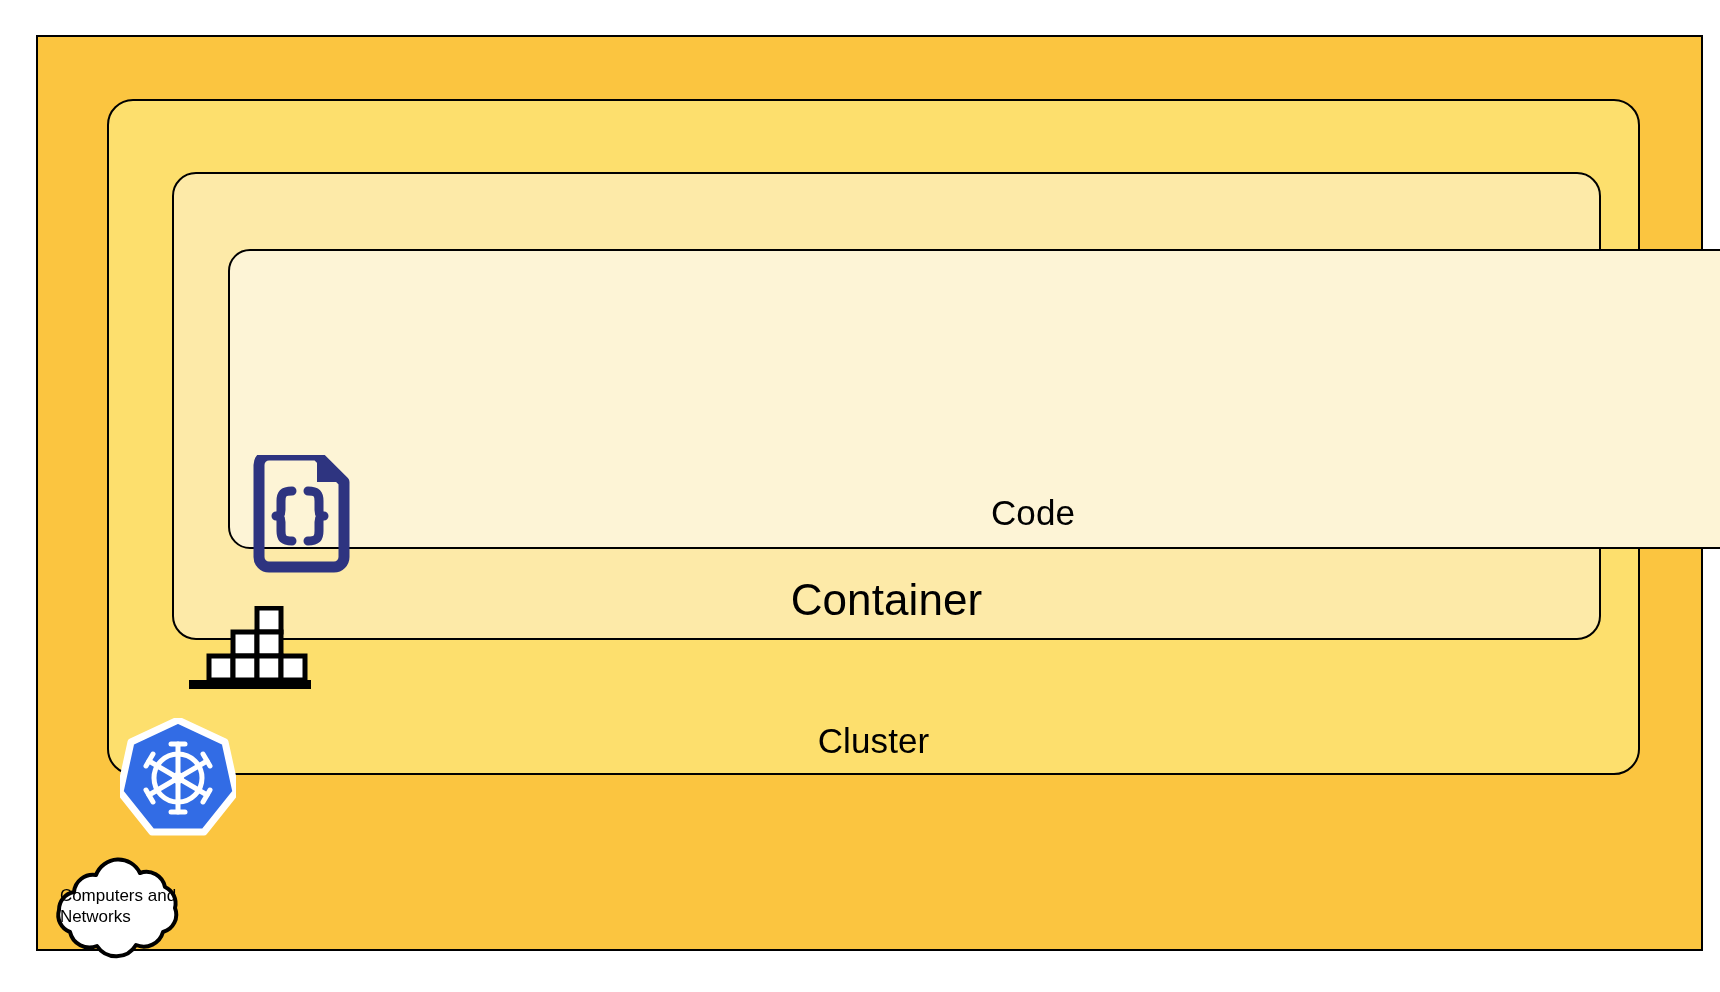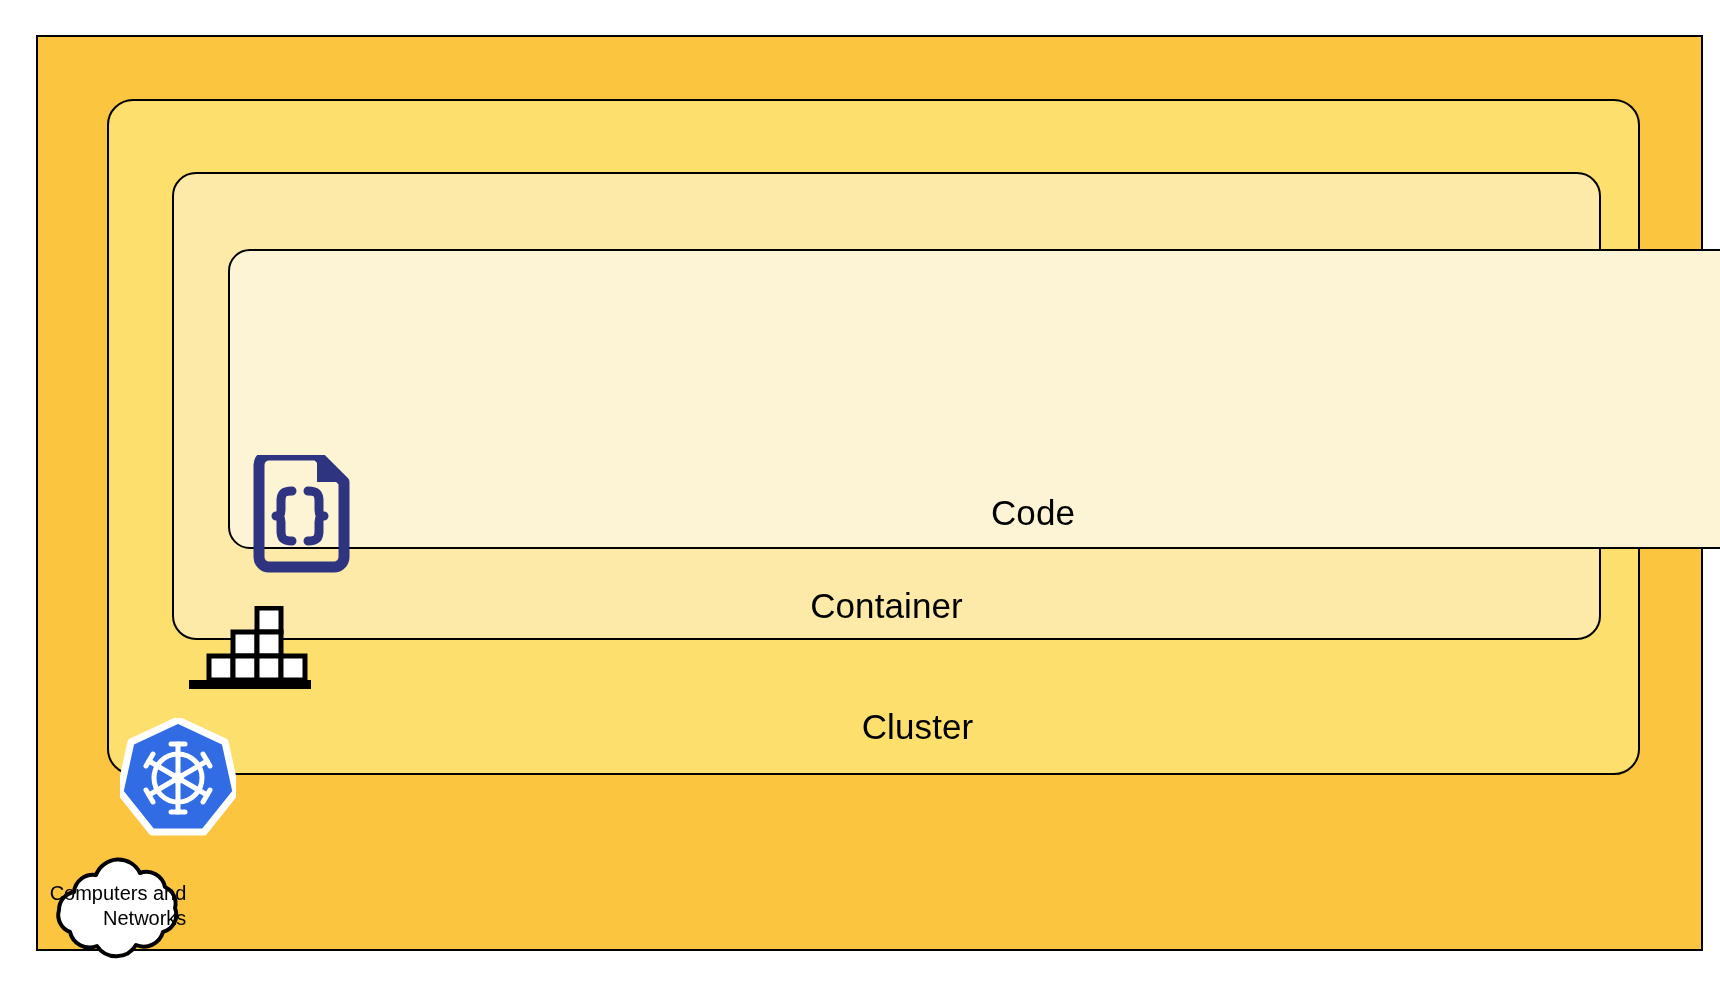--- a/index.html
+++ b/index.html
@@ -78,28 +78,27 @@
 
   #label-code {
     left: 0;
     bottom: 14px;
     font-size: 35px;
   }
 
   #label-container {
     left: 0;
     bottom: 12px;
+    font-size: 44px;
+  }
+
+  #label-cluster {
+    left: 0;
+    bottom: 12px;
     font-size: 35px;
-  }
-
-  #label-cluster {
-    left: 0;
-    bottom: 26px;
-    font-size: 35px;
-    padding-left: 44px;
   }
 
   #label-datacenter {
     left: 0;
     bottom: 10px;
     font-size: 33px;
   }
 
   
   #icon-code {
@@ -139,22 +138,22 @@
 
   .cloud-text {
     position: absolute;
     left: 0;
     top: 0;
     width: 164px;
     height: 108px;
     display: flex;
     align-items: center;
     justify-content: center;
-    text-align: right;
-    font-size: 20px;
+    text-align: left;
+    font-size: 17px;
     color: #000000;
     line-height: 1.25;
     white-space: pre-line;
     pointer-events: none;
   }
 </style>
 </head>
 <body>
 
 <div id="canvas">

